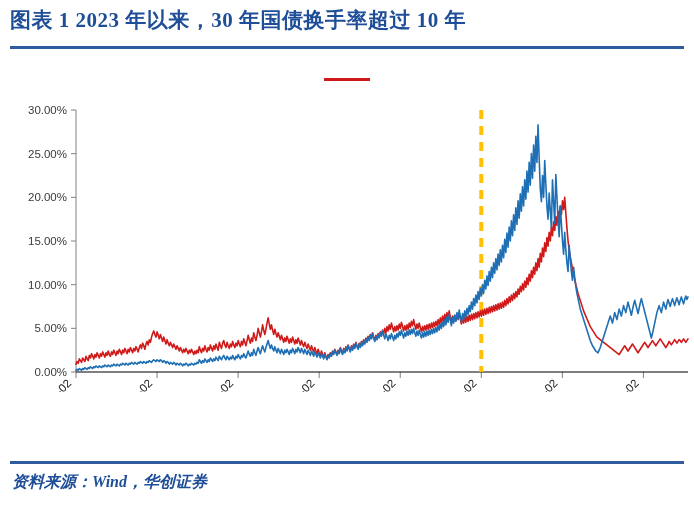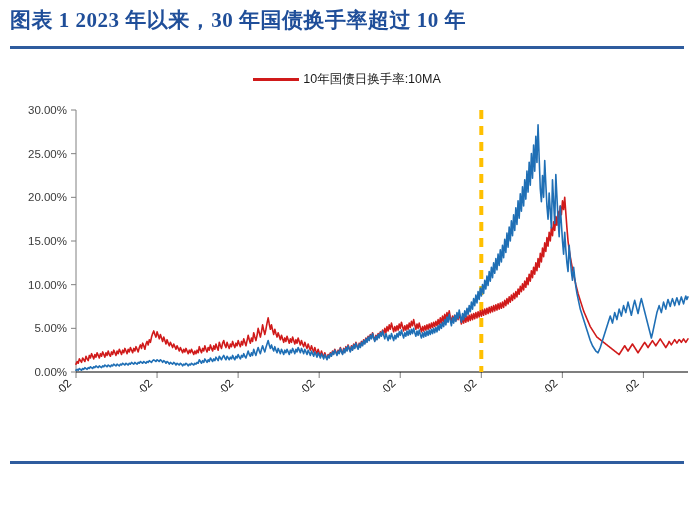--- a/index.html
+++ b/index.html
@@ -117,21 +117,20 @@
 <div id="page">
 
   <div id="title-bar">
     <div id="title-text">图表 1   2023 年以来，30 年国债换手率超过 10 年</div>
   </div>
   <div class="hrule" id="rule-top"></div>
 
   <div id="legend">
     <div class="legend-item">
       <span class="legend-swatch" style="background:#D01A1A"></span>
-      <span class="legend-label">10年国债日换手率:10MA</span>
     </div>
   </div>
 
   <div id="plot-area">
     <svg id="chart-svg" width="694" height="300" viewBox="0 0 694 300">
       <g id="y-ticks">
           <line x1="71" x2="76" y1="280" y2="280" class="tick-mark"></line>
           <text x="67" y="284" class="ytick-label">0.00%</text>
           <line x1="71" x2="76" y1="236.33333333333334" y2="236.33333333333334" class="tick-mark"></line>
           <text x="67" y="240.33333333333334" class="ytick-label">5.00%</text>
@@ -170,14 +169,15 @@
           <line x1="481.29801324503313" x2="481.29801324503313" y1="18" y2="280" stroke="#FFC000" class="marker-line"></line>
         </g>
       <g id="series-group">
           <path d="M76.00 272.14 L77.11 269.52 L78.22 271.27 L79.33 266.90 L80.44 268.65 L81.55 270.39 L82.66 266.03 L83.77 267.77 L84.89 269.52 L86.00 264.28 L87.11 266.90 L88.22 268.65 L89.33 263.41 L90.44 266.03 L91.55 261.66 L92.66 264.28 L93.77 266.90 L94.88 262.53 L95.99 265.15 L97.10 260.79 L98.21 263.41 L99.32 266.03 L100.44 261.66 L101.55 264.28 L102.66 259.91 L103.77 262.53 L104.88 265.15 L105.99 260.79 L107.10 263.41 L108.21 259.04 L109.32 262.53 L110.43 264.28 L111.54 259.91 L112.65 262.53 L113.76 258.17 L114.87 260.79 L115.99 263.41 L117.10 259.04 L118.21 261.66 L119.32 257.29 L120.43 259.91 L121.54 262.53 L122.65 258.17 L123.76 260.79 L124.87 256.42 L125.98 259.04 L127.09 261.66 L128.20 257.29 L129.31 259.91 L130.42 255.55 L131.54 258.17 L132.65 260.79 L133.76 256.42 L134.87 259.04 L135.98 254.67 L137.09 257.29 L138.20 259.91 L139.31 255.55 L140.42 252.93 L141.53 256.42 L142.64 251.18 L143.75 253.80 L144.86 257.29 L145.97 252.05 L147.09 249.43 L148.20 252.93 L149.31 247.69 L150.42 250.31 L151.53 245.07 L152.64 241.57 L153.75 238.95 L154.86 242.45 L155.97 245.07 L157.08 239.83 L158.19 243.32 L159.30 246.81 L160.41 242.45 L161.52 245.94 L162.64 249.43 L163.75 245.07 L164.86 248.56 L165.97 252.05 L167.08 247.69 L168.19 251.18 L169.30 253.80 L170.41 250.31 L171.52 252.93 L172.63 255.55 L173.74 252.05 L174.85 254.67 L175.96 257.29 L177.07 253.80 L178.19 256.42 L179.30 259.04 L180.41 255.55 L181.52 258.17 L182.63 260.79 L183.74 257.29 L184.85 259.91 L185.96 256.42 L187.07 259.04 L188.18 261.66 L189.29 258.17 L190.40 260.79 L191.51 257.29 L192.62 259.91 L193.74 262.53 L194.85 259.04 L195.96 261.66 L197.07 258.17 L198.18 260.79 L199.29 254.67 L200.40 258.17 L201.51 260.79 L202.62 256.42 L203.73 259.04 L204.84 253.80 L205.95 257.29 L207.06 259.91 L208.17 255.55 L209.28 258.17 L210.40 252.93 L211.51 256.42 L212.62 259.04 L213.73 253.80 L214.84 257.29 L215.95 252.05 L217.06 255.55 L218.17 258.17 L219.28 250.31 L220.39 253.80 L221.50 256.42 L222.61 251.18 L223.72 248.56 L224.83 252.93 L225.95 255.55 L227.06 250.31 L228.17 253.80 L229.28 256.42 L230.39 252.05 L231.50 254.67 L232.61 249.43 L233.72 252.93 L234.83 255.55 L235.94 251.18 L237.05 253.80 L238.16 248.56 L239.27 252.05 L240.38 254.67 L241.50 249.43 L242.61 252.93 L243.72 246.81 L244.83 250.31 L245.94 253.80 L247.05 248.56 L248.16 243.32 L249.27 247.69 L250.38 251.18 L251.49 245.94 L252.60 249.43 L253.71 240.70 L254.82 245.07 L255.93 248.56 L257.05 243.32 L258.16 236.33 L259.27 240.70 L260.38 245.07 L261.49 239.83 L262.60 232.84 L263.71 238.08 L264.82 242.45 L265.93 237.21 L267.04 231.09 L268.15 225.85 L269.26 231.97 L270.37 237.21 L271.48 232.84 L272.60 238.08 L273.71 242.45 L274.82 237.21 L275.93 241.57 L277.04 245.07 L278.15 240.70 L279.26 244.19 L280.37 247.69 L281.48 243.32 L282.59 246.81 L283.70 250.31 L284.81 245.94 L285.92 249.43 L287.03 244.19 L288.15 247.69 L289.26 251.18 L290.37 246.81 L291.48 250.31 L292.59 245.07 L293.70 248.56 L294.81 252.05 L295.92 247.69 L297.03 251.18 L298.14 245.94 L299.25 249.43 L300.36 252.93 L301.47 248.56 L302.58 252.05 L303.70 254.67 L304.81 250.31 L305.92 253.80 L307.03 256.42 L308.14 252.05 L309.25 255.55 L310.36 258.17 L311.47 253.80 L312.58 257.29 L313.69 259.91 L314.80 255.55 L315.91 259.04 L317.02 261.66 L318.13 257.29 L319.25 260.79 L320.36 263.41 L321.47 259.04 L322.58 262.53 L323.69 265.15 L324.80 260.79 L325.91 264.28 L327.02 266.90 L328.13 262.53 L329.24 265.15 L330.35 260.79 L331.46 263.41 L332.57 259.04 L333.68 261.66 L334.79 257.29 L335.91 259.91 L337.02 262.53 L338.13 258.17 L339.24 260.79 L340.35 255.55 L341.46 259.04 L342.57 261.66 L343.68 256.42 L344.79 259.91 L345.90 254.67 L347.01 258.17 L348.12 252.93 L349.23 256.42 L350.34 259.04 L351.46 253.80 L352.57 257.29 L353.68 252.05 L354.79 255.55 L355.90 250.31 L357.01 253.80 L358.12 256.42 L359.23 251.18 L360.34 254.67 L361.45 249.43 L362.56 252.93 L363.67 247.69 L364.78 251.18 L365.89 245.94 L367.01 249.43 L368.12 244.19 L369.23 247.69 L370.34 242.45 L371.45 245.94 L372.56 240.70 L373.67 245.07 L374.78 248.56 L375.89 243.32 L377.00 246.81 L378.11 241.57 L379.22 245.07 L380.33 239.83 L381.44 243.32 L382.56 238.08 L383.67 242.45 L384.78 236.33 L385.89 240.70 L387.00 234.59 L388.11 238.95 L389.22 232.84 L390.33 237.21 L391.44 231.09 L392.55 235.46 L393.66 239.83 L394.77 234.59 L395.88 238.95 L396.99 233.71 L398.11 238.08 L399.22 231.97 L400.33 236.33 L401.44 230.22 L402.55 234.59 L403.66 238.95 L404.77 233.71 L405.88 238.08 L406.99 232.84 L408.10 237.21 L409.21 231.09 L410.32 235.46 L411.43 229.35 L412.54 233.71 L413.66 227.60 L414.77 232.84 L415.88 237.21 L416.99 231.97 L418.10 236.33 L419.21 231.09 L420.32 235.46 L421.43 239.83 L422.54 234.59 L423.65 238.95 L424.76 233.71 L425.87 238.08 L426.98 232.84 L428.09 237.21 L429.21 231.97 L430.32 236.33 L431.43 231.09 L432.54 235.46 L433.65 230.22 L434.76 234.59 L435.87 229.35 L436.98 233.71 L438.09 227.60 L439.20 232.84 L440.31 225.85 L441.42 231.09 L442.53 224.11 L443.64 229.35 L444.75 222.36 L445.87 227.60 L446.98 220.61 L448.09 225.85 L449.20 218.87 L450.31 224.98 L451.42 230.22 L452.53 224.11 L453.64 229.35 L454.75 223.23 L455.86 228.47 L456.97 222.36 L458.08 227.60 L459.19 221.49 L460.30 226.73 L461.42 231.97 L462.53 225.85 L463.64 231.09 L464.75 224.98 L465.86 230.22 L466.97 224.11 L468.08 229.35 L469.19 223.23 L470.30 228.47 L471.41 222.36 L472.52 227.60 L473.63 221.49 L474.74 226.73 L475.85 220.61 L476.97 225.85 L478.08 219.74 L479.19 224.98 L480.30 218.87 L481.41 224.11 L482.52 217.99 L483.63 223.23 L484.74 217.12 L485.85 222.36 L486.96 216.25 L488.07 221.49 L489.18 215.37 L490.29 220.61 L491.40 214.50 L492.52 219.74 L493.63 213.63 L494.74 218.87 L495.85 212.75 L496.96 217.99 L498.07 211.88 L499.18 217.12 L500.29 211.01 L501.40 216.25 L502.51 210.13 L503.62 215.37 L504.73 208.39 L505.84 213.63 L506.95 206.64 L508.07 211.88 L509.18 204.89 L510.29 210.13 L511.40 203.15 L512.51 208.39 L513.62 201.40 L514.73 206.64 L515.84 199.65 L516.95 204.89 L518.06 197.03 L519.17 202.27 L520.28 194.41 L521.39 199.65 L522.50 191.79 L523.62 197.91 L524.73 189.17 L525.84 195.29 L526.95 185.68 L528.06 192.67 L529.17 182.19 L530.28 189.17 L531.39 178.69 L532.50 185.68 L533.61 175.20 L534.72 182.19 L535.83 170.83 L536.94 178.69 L538.05 166.47 L539.17 175.20 L540.28 161.23 L541.39 169.96 L542.50 155.99 L543.61 164.72 L544.72 150.75 L545.83 159.48 L546.94 145.51 L548.05 154.24 L549.16 140.27 L550.27 149.00 L551.38 135.03 L552.49 143.76 L553.60 129.79 L554.72 138.52 L555.83 124.55 L556.94 133.28 L558.05 119.31 L559.16 128.04 L560.27 114.07 L561.38 122.80 L562.49 108.83 L563.60 117.56 L564.71 105.33 L565.82 121.05 L566.93 135.90 L568.04 149.00 L569.15 157.73 L570.26 164.72 L571.38 170.83 L572.49 176.95 L573.60 182.19 L574.71 187.43 L575.82 192.67 L576.93 197.03 L578.04 201.40 L579.15 204.89 L580.26 208.39 L581.37 211.88 L582.48 215.37 L583.59 218.87 L584.70 221.49 L585.81 224.11 L586.93 226.73 L588.04 229.35 L589.15 231.97 L590.26 234.59 L591.37 236.33 L592.48 238.08 L593.59 239.83 L594.70 241.57 L595.81 243.32 L596.92 245.07 L598.03 245.94 L599.14 246.81 L600.25 247.69 L601.36 248.56 L602.48 249.43 L603.59 250.31 L604.70 251.18 L605.81 252.05 L606.92 252.93 L608.03 253.80 L609.14 254.67 L610.25 255.55 L611.36 256.42 L612.47 257.29 L613.58 258.17 L614.69 259.04 L615.80 259.91 L616.91 260.79 L618.03 261.66 L619.14 262.53 L620.25 260.79 L621.36 259.04 L622.47 257.29 L623.58 255.55 L624.69 253.80 L625.80 255.55 L626.91 257.29 L628.02 259.04 L629.13 257.29 L630.24 255.55 L631.35 253.80 L632.46 252.05 L633.58 253.80 L634.69 255.55 L635.80 257.29 L636.91 259.04 L638.02 260.79 L639.13 259.04 L640.24 257.29 L641.35 255.55 L642.46 253.80 L643.57 252.05 L644.68 250.31 L645.79 252.05 L646.90 253.80 L648.01 255.55 L649.13 253.80 L650.24 252.05 L651.35 250.31 L652.46 248.56 L653.57 250.31 L654.68 252.05 L655.79 253.80 L656.90 252.05 L658.01 250.31 L659.12 248.56 L660.23 246.81 L661.34 248.56 L662.45 250.31 L663.56 252.05 L664.68 253.80 L665.79 255.55 L666.90 253.80 L668.01 252.05 L669.12 249.43 L670.23 251.18 L671.34 252.93 L672.45 251.18 L673.56 249.43 L674.67 247.69 L675.78 249.43 L676.89 251.18 L678.00 249.43 L679.11 247.69 L680.23 248.56 L681.34 250.31 L682.45 248.56 L683.56 246.81 L684.67 248.56 L685.78 250.31 L686.89 248.56 L688.00 246.81" stroke="#D01A1A" class="series-path"></path>
           <path d="M76.00 278.25 L77.11 277.38 L78.22 278.25 L79.33 276.51 L80.44 277.38 L81.55 278.25 L82.66 276.51 L83.77 277.38 L84.89 275.63 L86.00 276.51 L87.11 277.38 L88.22 275.63 L89.33 276.51 L90.44 274.76 L91.55 275.63 L92.66 276.51 L93.77 274.76 L94.88 275.63 L95.99 273.89 L97.10 274.76 L98.21 275.63 L99.32 273.89 L100.44 274.76 L101.55 275.63 L102.66 273.89 L103.77 274.76 L104.88 273.01 L105.99 273.89 L107.10 274.76 L108.21 273.01 L109.32 273.89 L110.43 274.76 L111.54 273.01 L112.65 273.89 L113.76 272.14 L114.87 273.01 L115.99 273.89 L117.10 272.14 L118.21 273.01 L119.32 273.89 L120.43 272.14 L121.54 273.01 L122.65 271.27 L123.76 272.14 L124.87 273.01 L125.98 271.27 L127.09 272.14 L128.20 273.01 L129.31 271.27 L130.42 272.14 L131.54 270.39 L132.65 271.27 L133.76 272.14 L134.87 270.39 L135.98 271.27 L137.09 272.14 L138.20 270.39 L139.31 271.27 L140.42 269.52 L141.53 270.39 L142.64 271.27 L143.75 269.52 L144.86 270.39 L145.97 271.27 L147.09 269.52 L148.20 270.39 L149.31 268.65 L150.42 269.52 L151.53 270.39 L152.64 268.65 L153.75 267.77 L154.86 268.65 L155.97 269.52 L157.08 267.77 L158.19 268.65 L159.30 269.52 L160.41 267.77 L161.52 268.65 L162.64 270.39 L163.75 268.65 L164.86 269.52 L165.97 271.27 L167.08 269.52 L168.19 270.39 L169.30 272.14 L170.41 270.39 L171.52 271.27 L172.63 272.14 L173.74 270.39 L174.85 271.27 L175.96 273.01 L177.07 271.27 L178.19 272.14 L179.30 273.01 L180.41 271.27 L181.52 272.14 L182.63 273.89 L183.74 272.14 L184.85 273.01 L185.96 271.27 L187.07 272.14 L188.18 273.89 L189.29 272.14 L190.40 273.01 L191.51 271.27 L192.62 272.14 L193.74 273.01 L194.85 271.27 L195.96 272.14 L197.07 270.39 L198.18 271.27 L199.29 267.77 L200.40 269.52 L201.51 271.27 L202.62 268.65 L203.73 270.39 L204.84 266.90 L205.95 268.65 L207.06 270.39 L208.17 267.77 L209.28 269.52 L210.40 266.03 L211.51 267.77 L212.62 269.52 L213.73 266.90 L214.84 268.65 L215.95 265.15 L217.06 266.90 L218.17 268.65 L219.28 264.28 L220.39 266.03 L221.50 267.77 L222.61 265.15 L223.72 263.41 L224.83 266.03 L225.95 267.77 L227.06 264.28 L228.17 266.03 L229.28 267.77 L230.39 265.15 L231.50 266.90 L232.61 263.41 L233.72 266.03 L234.83 267.77 L235.94 264.28 L237.05 266.03 L238.16 262.53 L239.27 265.15 L240.38 266.90 L241.50 263.41 L242.61 265.15 L243.72 261.66 L244.83 264.28 L245.94 266.03 L247.05 262.53 L248.16 259.04 L249.27 262.53 L250.38 264.28 L251.49 260.79 L252.60 263.41 L253.71 257.29 L254.82 260.79 L255.93 263.41 L257.05 259.04 L258.16 255.55 L259.27 259.04 L260.38 261.66 L261.49 257.29 L262.60 253.80 L263.71 257.29 L264.82 259.91 L265.93 255.55 L267.04 252.05 L268.15 248.56 L269.26 252.93 L270.37 256.42 L271.48 252.93 L272.60 256.42 L273.71 259.04 L274.82 254.67 L275.93 258.17 L277.04 260.79 L278.15 256.42 L279.26 259.04 L280.37 261.66 L281.48 257.29 L282.59 259.91 L283.70 262.53 L284.81 258.17 L285.92 260.79 L287.03 257.29 L288.15 259.91 L289.26 262.53 L290.37 258.17 L291.48 260.79 L292.59 256.42 L293.70 259.04 L294.81 261.66 L295.92 257.29 L297.03 259.91 L298.14 255.55 L299.25 258.17 L300.36 260.79 L301.47 256.42 L302.58 259.04 L303.70 261.66 L304.81 257.29 L305.92 259.91 L307.03 262.53 L308.14 258.17 L309.25 260.79 L310.36 263.41 L311.47 259.04 L312.58 261.66 L313.69 264.28 L314.80 259.91 L315.91 262.53 L317.02 265.15 L318.13 260.79 L319.25 263.41 L320.36 266.03 L321.47 261.66 L322.58 264.28 L323.69 266.90 L324.80 262.53 L325.91 265.15 L327.02 267.77 L328.13 263.41 L329.24 266.03 L330.35 261.66 L331.46 264.28 L332.57 259.91 L333.68 262.53 L334.79 258.17 L335.91 260.79 L337.02 263.41 L338.13 259.04 L339.24 261.66 L340.35 256.42 L341.46 259.91 L342.57 262.53 L343.68 257.29 L344.79 260.79 L345.90 255.55 L347.01 259.04 L348.12 253.80 L349.23 257.29 L350.34 259.91 L351.46 254.67 L352.57 258.17 L353.68 252.93 L354.79 256.42 L355.90 251.18 L357.01 254.67 L358.12 257.29 L359.23 252.05 L360.34 255.55 L361.45 250.31 L362.56 253.80 L363.67 248.56 L364.78 252.05 L365.89 246.81 L367.01 250.31 L368.12 245.07 L369.23 248.56 L370.34 243.32 L371.45 246.81 L372.56 241.57 L373.67 245.94 L374.78 249.43 L375.89 244.19 L377.00 247.69 L378.11 242.45 L379.22 245.94 L380.33 240.70 L381.44 244.19 L382.56 238.95 L383.67 243.32 L384.78 246.81 L385.89 241.57 L387.00 245.07 L388.11 248.56 L389.22 243.32 L390.33 246.81 L391.44 241.57 L392.55 245.07 L393.66 248.56 L394.77 243.32 L395.88 246.81 L396.99 241.57 L398.11 245.07 L399.22 239.83 L400.33 243.32 L401.44 238.08 L402.55 242.45 L403.66 245.94 L404.77 240.70 L405.88 244.19 L406.99 238.95 L408.10 243.32 L409.21 238.08 L410.32 242.45 L411.43 237.21 L412.54 241.57 L413.66 236.33 L414.77 240.70 L415.88 244.19 L416.99 238.95 L418.10 243.32 L419.21 238.08 L420.32 242.45 L421.43 245.94 L422.54 240.70 L423.65 245.07 L424.76 239.83 L425.87 244.19 L426.98 238.95 L428.09 243.32 L429.21 238.08 L430.32 242.45 L431.43 237.21 L432.54 241.57 L433.65 236.33 L434.76 240.70 L435.87 235.46 L436.98 239.83 L438.09 233.71 L439.20 238.08 L440.31 231.97 L441.42 236.33 L442.53 230.22 L443.64 234.59 L444.75 227.60 L445.87 232.84 L446.98 224.98 L448.09 230.22 L449.20 222.36 L450.31 228.47 L451.42 233.71 L452.53 225.85 L453.64 231.09 L454.75 223.23 L455.86 229.35 L456.97 220.61 L458.08 226.73 L459.19 217.99 L460.30 224.11 L461.42 230.22 L462.53 221.49 L463.64 227.60 L464.75 218.87 L465.86 224.98 L466.97 216.25 L468.08 222.36 L469.19 213.63 L470.30 219.74 L471.41 210.13 L472.52 217.12 L473.63 206.64 L474.74 213.63 L475.85 203.15 L476.97 211.01 L478.08 199.65 L479.19 207.51 L480.30 196.16 L481.41 204.02 L482.52 192.67 L483.63 201.40 L484.74 188.30 L485.85 197.03 L486.96 183.93 L488.07 193.54 L489.18 179.57 L490.29 189.17 L491.40 175.20 L492.52 185.68 L493.63 170.83 L494.74 181.31 L495.85 166.47 L496.96 177.82 L498.07 162.10 L499.18 173.45 L500.29 157.73 L501.40 169.96 L502.51 153.37 L503.62 165.59 L504.73 147.25 L505.84 160.35 L506.95 141.14 L508.07 155.11 L509.18 135.03 L510.29 149.00 L511.40 128.91 L512.51 143.76 L513.62 122.80 L514.73 138.52 L515.84 115.81 L516.95 132.41 L518.06 108.83 L519.17 126.29 L520.28 101.84 L521.39 119.31 L522.50 94.85 L523.62 114.07 L524.73 87.87 L525.84 107.08 L526.95 79.13 L528.06 100.09 L529.17 70.40 L530.28 93.11 L531.39 61.67 L532.50 86.12 L533.61 52.93 L534.72 79.13 L535.83 44.20 L536.94 70.40 L538.05 32.85 L539.17 66.03 L540.28 96.60 L541.39 109.70 L542.50 83.50 L543.61 105.33 L544.72 68.65 L545.83 92.23 L546.94 114.07 L548.05 127.17 L549.16 100.97 L550.27 118.43 L551.38 135.90 L552.49 87.87 L553.60 109.70 L554.72 131.53 L555.83 82.63 L556.94 105.33 L558.05 127.17 L559.16 144.63 L560.27 114.07 L561.38 131.53 L562.49 149.00 L563.60 162.10 L564.71 140.27 L565.82 157.73 L566.93 170.83 L568.04 179.57 L569.15 153.37 L570.26 166.47 L571.38 179.57 L572.49 188.30 L573.60 175.20 L574.71 185.68 L575.82 194.41 L576.93 201.40 L578.04 206.64 L579.15 211.88 L580.26 217.12 L581.37 220.61 L582.48 224.11 L583.59 227.60 L584.70 231.09 L585.81 234.59 L586.93 238.08 L588.04 241.57 L589.15 245.07 L590.26 248.56 L591.37 251.18 L592.48 253.80 L593.59 255.55 L594.70 257.29 L595.81 259.04 L596.92 259.91 L598.03 260.79 L599.14 258.17 L600.25 255.55 L601.36 252.05 L602.48 248.56 L603.59 245.07 L604.70 241.57 L605.81 238.08 L606.92 234.59 L608.03 231.09 L609.14 227.60 L610.25 224.11 L611.36 227.60 L612.47 231.09 L613.58 225.85 L614.69 220.61 L615.80 224.11 L616.91 227.60 L618.03 222.36 L619.14 217.12 L620.25 220.61 L621.36 224.11 L622.47 218.87 L623.58 213.63 L624.69 217.12 L625.80 220.61 L626.91 215.37 L628.02 210.13 L629.13 214.50 L630.24 218.87 L631.35 223.23 L632.46 217.99 L633.58 212.75 L634.69 208.39 L635.80 212.75 L636.91 217.12 L638.02 221.49 L639.13 216.25 L640.24 211.01 L641.35 206.64 L642.46 211.01 L643.57 215.37 L644.68 219.74 L645.79 224.11 L646.90 228.47 L648.01 232.84 L649.13 237.21 L650.24 241.57 L651.35 245.94 L652.46 241.57 L653.57 236.33 L654.68 231.09 L655.79 225.85 L656.90 220.61 L658.01 217.12 L659.12 213.63 L660.23 217.12 L661.34 220.61 L662.45 215.37 L663.56 210.13 L664.68 213.63 L665.79 217.12 L666.90 211.88 L668.01 207.51 L669.12 211.01 L670.23 214.50 L671.34 210.13 L672.45 206.64 L673.56 210.13 L674.67 213.63 L675.78 209.26 L676.89 205.77 L678.00 209.26 L679.11 212.75 L680.23 208.39 L681.34 204.89 L682.45 208.39 L683.56 211.88 L684.67 207.51 L685.78 204.02 L686.89 207.51 L688.00 204.89" stroke="#1F6FB5" class="series-path"></path>
         </g>
     </svg>
   </div>
 
   <div class="hrule" id="rule-bottom"></div>
+  <div id="footer-text">资料来源：Wind，华创证券</div>
 
 </div>
 
 </body></html>

